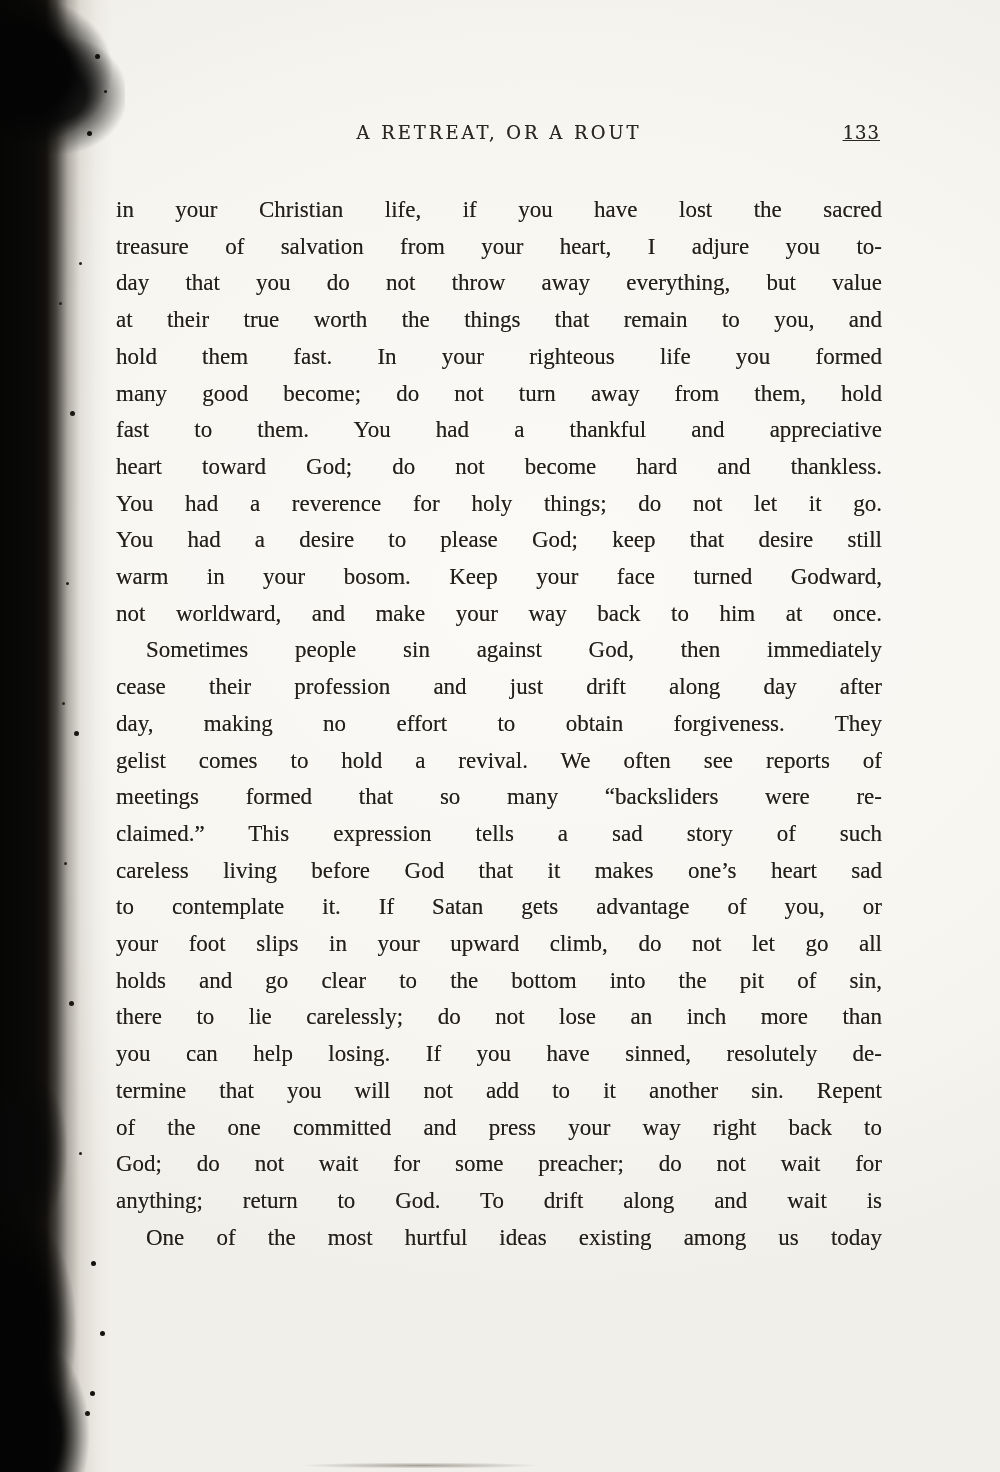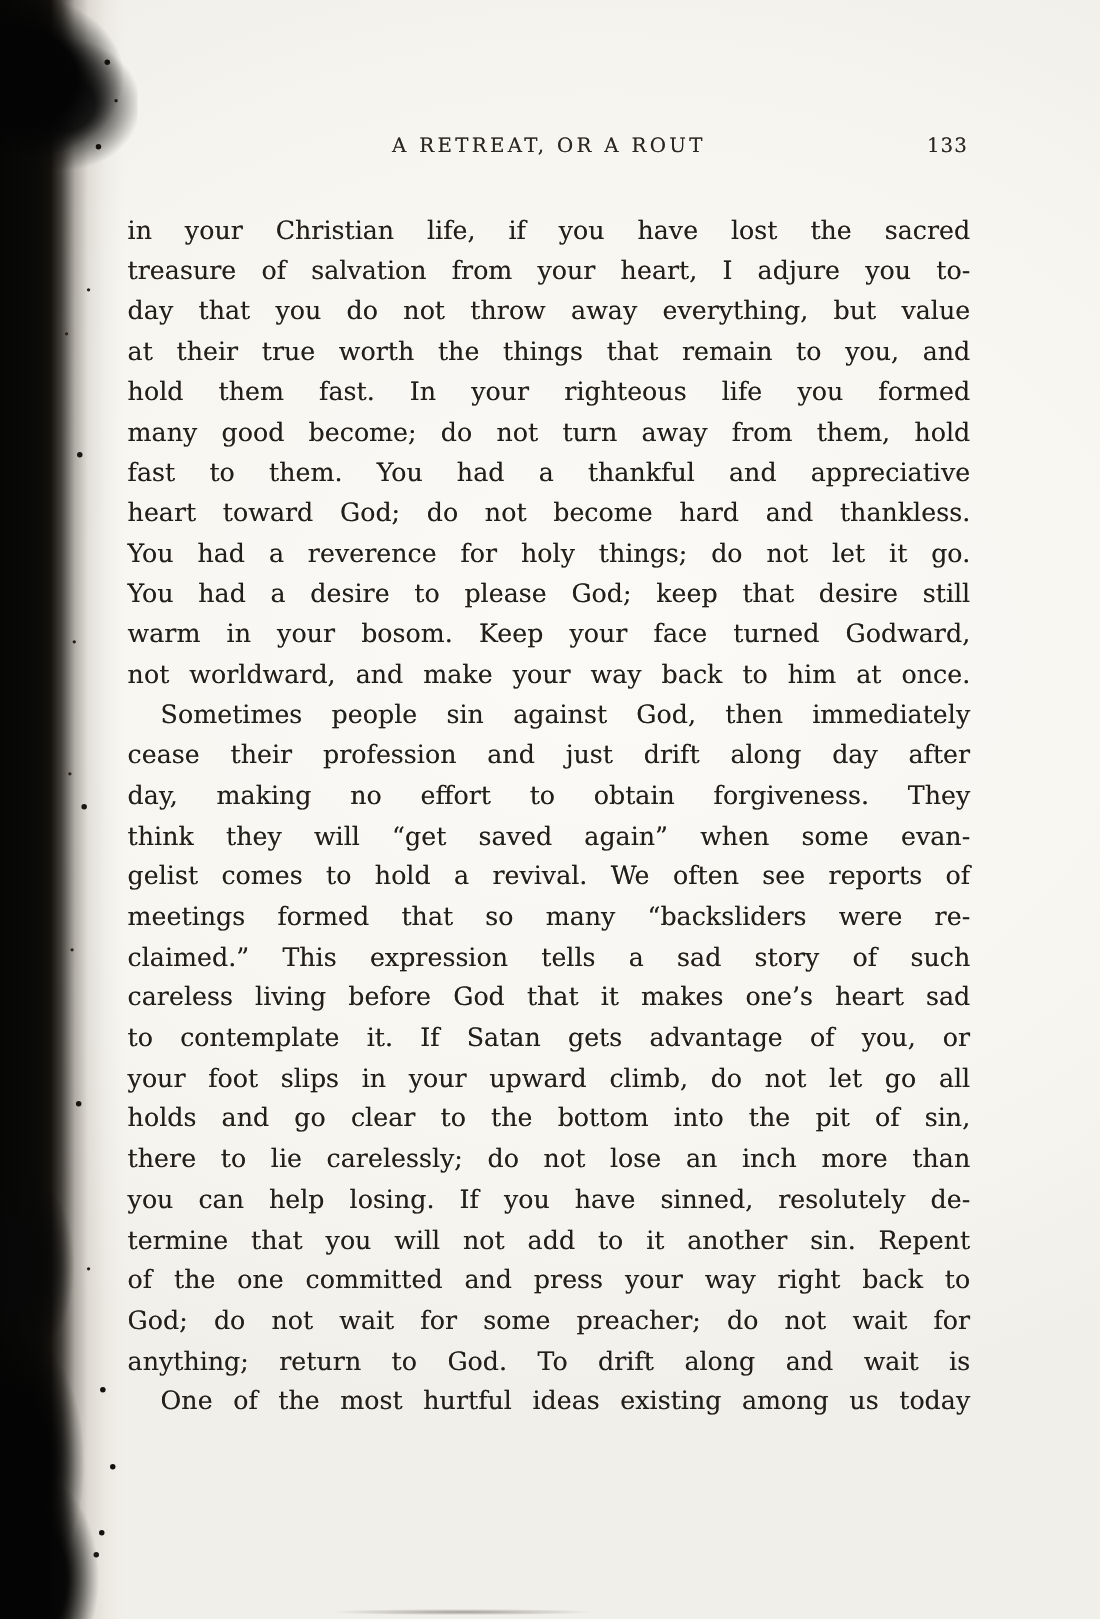--- a/index.html
+++ b/index.html
@@ -94,28 +94,29 @@
   .running-title {
     letter-spacing: 3px;
     text-shadow: 0 0 0.4px rgba(40,34,26,0.55);
   }
   .page-number {
     position: absolute;
     right: 2px;
     top: 0;
     letter-spacing: 1px;
     text-shadow: 0 0 0.4px rgba(40,34,26,0.55);
+    text-decoration: underline;
   }
   .body-text {
     font-size: 23px;
     line-height: 36.7px;
     color: #221e19;
     text-shadow: 0 0 0.45px rgba(35,30,23,0.55);
   }
-  .paragraph { margin: 0; }
+  .paragraph { margin: 0; font-family: Liberation Serif, serif; }
   .line {
     text-align: justify;
     text-align-last: justify;
     white-space: normal;
   }
   .line.indent { text-indent: 30px; }
   .line.flush { text-align-last: left; }
 </style>
 </head>
 <body>
@@ -143,21 +144,20 @@
           <div class="line">heart toward God; do not become hard and thankless.</div>
           <div class="line">You had a reverence for holy things; do not let it go.</div>
           <div class="line">You had a desire to please God; keep that desire still</div>
           <div class="line">warm in your bosom.  Keep your face turned Godward,</div>
           <div class="line">not worldward, and make your way back to him at once.</div>
         </div>
         <div class="paragraph">
           <div class="line indent">Sometimes people sin against God, then immediately</div>
           <div class="line">cease their profession and just drift along day after</div>
           <div class="line">day, making no effort to obtain forgiveness.  They</div>
-          <div class="line">think they will “get saved again” when some evan-</div>
           <div class="line">gelist comes to hold a revival.  We often see reports of</div>
           <div class="line">meetings formed that so many “backsliders were re-</div>
           <div class="line">claimed.”  This expression tells a sad story of such</div>
           <div class="line">careless living before God that it makes one’s heart sad</div>
           <div class="line">to contemplate it.  If Satan gets advantage of you, or</div>
           <div class="line">your foot slips in your upward climb, do not let go all</div>
           <div class="line">holds and go clear to the bottom into the pit of sin,</div>
           <div class="line">there to lie carelessly; do not lose an inch more than</div>
           <div class="line">you can help losing.  If you have sinned, resolutely de-</div>
           <div class="line">termine that you will not add to it another sin.  Repent</div>

